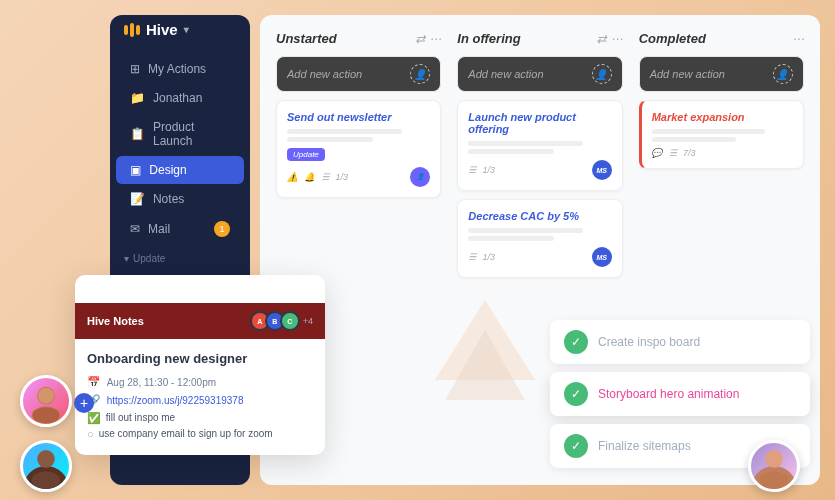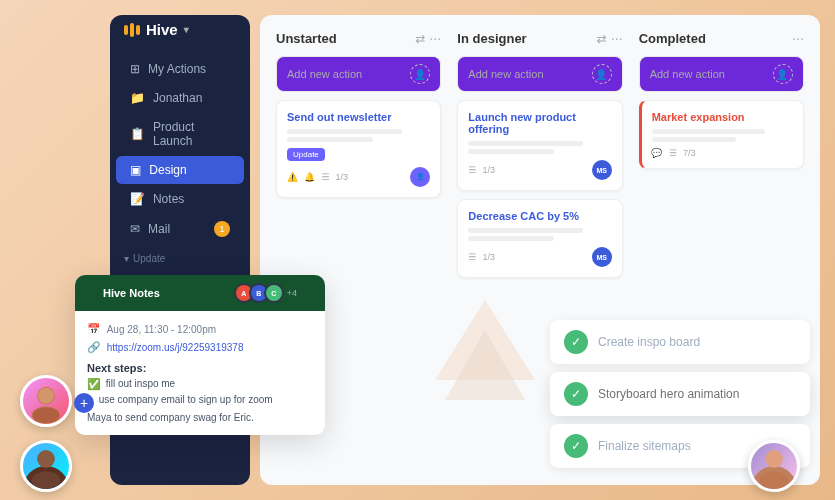--- a/index.html
+++ b/index.html
@@ -125,20 +125,21 @@
 
     
     .kanban-area {
       display: flex;
       gap: 16px;
       height: 100%;
     }
     .kanban-col {
       flex: 1;
       min-width: 0;
+      font-style: italic;
     }
     .col-header {
       display: flex;
       align-items: center;
       justify-content: space-between;
       margin-bottom: 10px;
     }
     .col-title {
       font-size: 13px;
       font-weight: 600;
@@ -148,21 +149,21 @@
       display: flex;
       align-items: center;
       gap: 4px;
       color: #aaa;
       font-size: 12px;
     }
     .add-action-bar {
       display: flex;
       align-items: center;
       justify-content: space-between;
-      background: #6d28d9;
+      background: #404040;
       border: 1px solid #e8e8e8;
       border-radius: 8px;
       padding: 7px 10px;
       margin-bottom: 8px;
       color: #aaa;
       font-size: 11px;
     }
     .person-icon {
       width: 20px;
       height: 20px;
@@ -251,25 +252,26 @@
       left: 75px;
       top: 275px;
       width: 250px;
       background: white;
       border-radius: 10px;
       overflow: hidden;
       box-shadow: 0 8px 30px rgba(0,0,0,0.15);
       z-index: 20;
     }
     .notes-header {
-      background: #14532d;
-      padding: 8px 28px;
+      background: #7f1d1d;
+      padding: 8px 12px;
       display: flex;
       align-items: center;
       justify-content: space-between;
+      margin-top: 28px;
     }
     .notes-title {
       color: white;
       font-size: 11px;
       font-weight: 600;
     }
     .notes-avatars {
       display: flex;
       align-items: center;
     }
@@ -368,21 +370,21 @@
       background: #48bb78;
       display: flex;
       align-items: center;
       justify-content: center;
       color: white;
       font-size: 12px;
       flex-shrink: 0;
     }
     .action-text {
       font-size: 12px;
-      color: #737373;
+      color: #ec4899;
       font-weight: 500;
     }
     .action-text.grey { color: #a0aec0; }
 
     
     .float-avatar-1 {
       position: absolute;
       left: 20px;
       top: 375px;
       width: 52px;
@@ -548,21 +550,21 @@
             <span>☰</span>
             <span>1/3</span>
           </div>
           <div class="avatar-circle" style="background:#6c63ff;font-size:7px;">👤</div>
         </div>
       </div>
     </div>
 
     <div class="kanban-col">
       <div class="col-header">
-        <span class="col-title">In designer</span>
+        <span class="col-title">In offering</span>
         <div class="col-header-icons">
           <span>⇄</span>
           <span>⋯</span>
         </div>
       </div>
       <div class="add-action-bar">
         <span>Add new action</span>
         <div class="person-icon">👤</div>
       </div>
       <div class="kanban-card">
@@ -636,39 +638,36 @@
   <div class="notes-header">
     <span class="notes-title">Hive Notes</span>
     <div class="notes-avatars">
       <div class="notes-avatar" style="background:#e74c3c;">A</div>
       <div class="notes-avatar" style="background:#3b5bdb;">B</div>
       <div class="notes-avatar" style="background:#48bb78;">C</div>
       <span class="notes-plus">+4</span>
     </div>
   </div>
   <div class="notes-body">
+    <div class="notes-main-title">Onboarding new designer</div>
     <div class="notes-detail">
       <span class="notes-detail-icon">📅</span>
       <span>Aug 28, 11:30 - 12:00pm</span>
     </div>
     <div class="notes-detail">
       <span class="notes-detail-icon">🔗</span>
       <span class="notes-link">https://zoom.us/j/92259319378</span>
     </div>
-    <div class="next-steps">Next steps:</div>
     <div class="step-item">
       <span class="step-check">✅</span>
       <span>fill out inspo me</span>
     </div>
     <div class="step-item">
       <span class="step-dot">○</span>
       <span>use company email to sign up for zoom</span>
-    </div>
-    <div class="maya-note">
-      <span>Maya to send company swag for Eric.</span>
     </div>
   </div>
 </div>
 
 <div class="action-list">
   <div class="action-item">
     <div class="action-check">✓</div>
     <span class="action-text grey">Create inspo board</span>
   </div>
   <div class="action-item" style="box-shadow:0 4px 15px rgba(0,0,0,0.12);">

